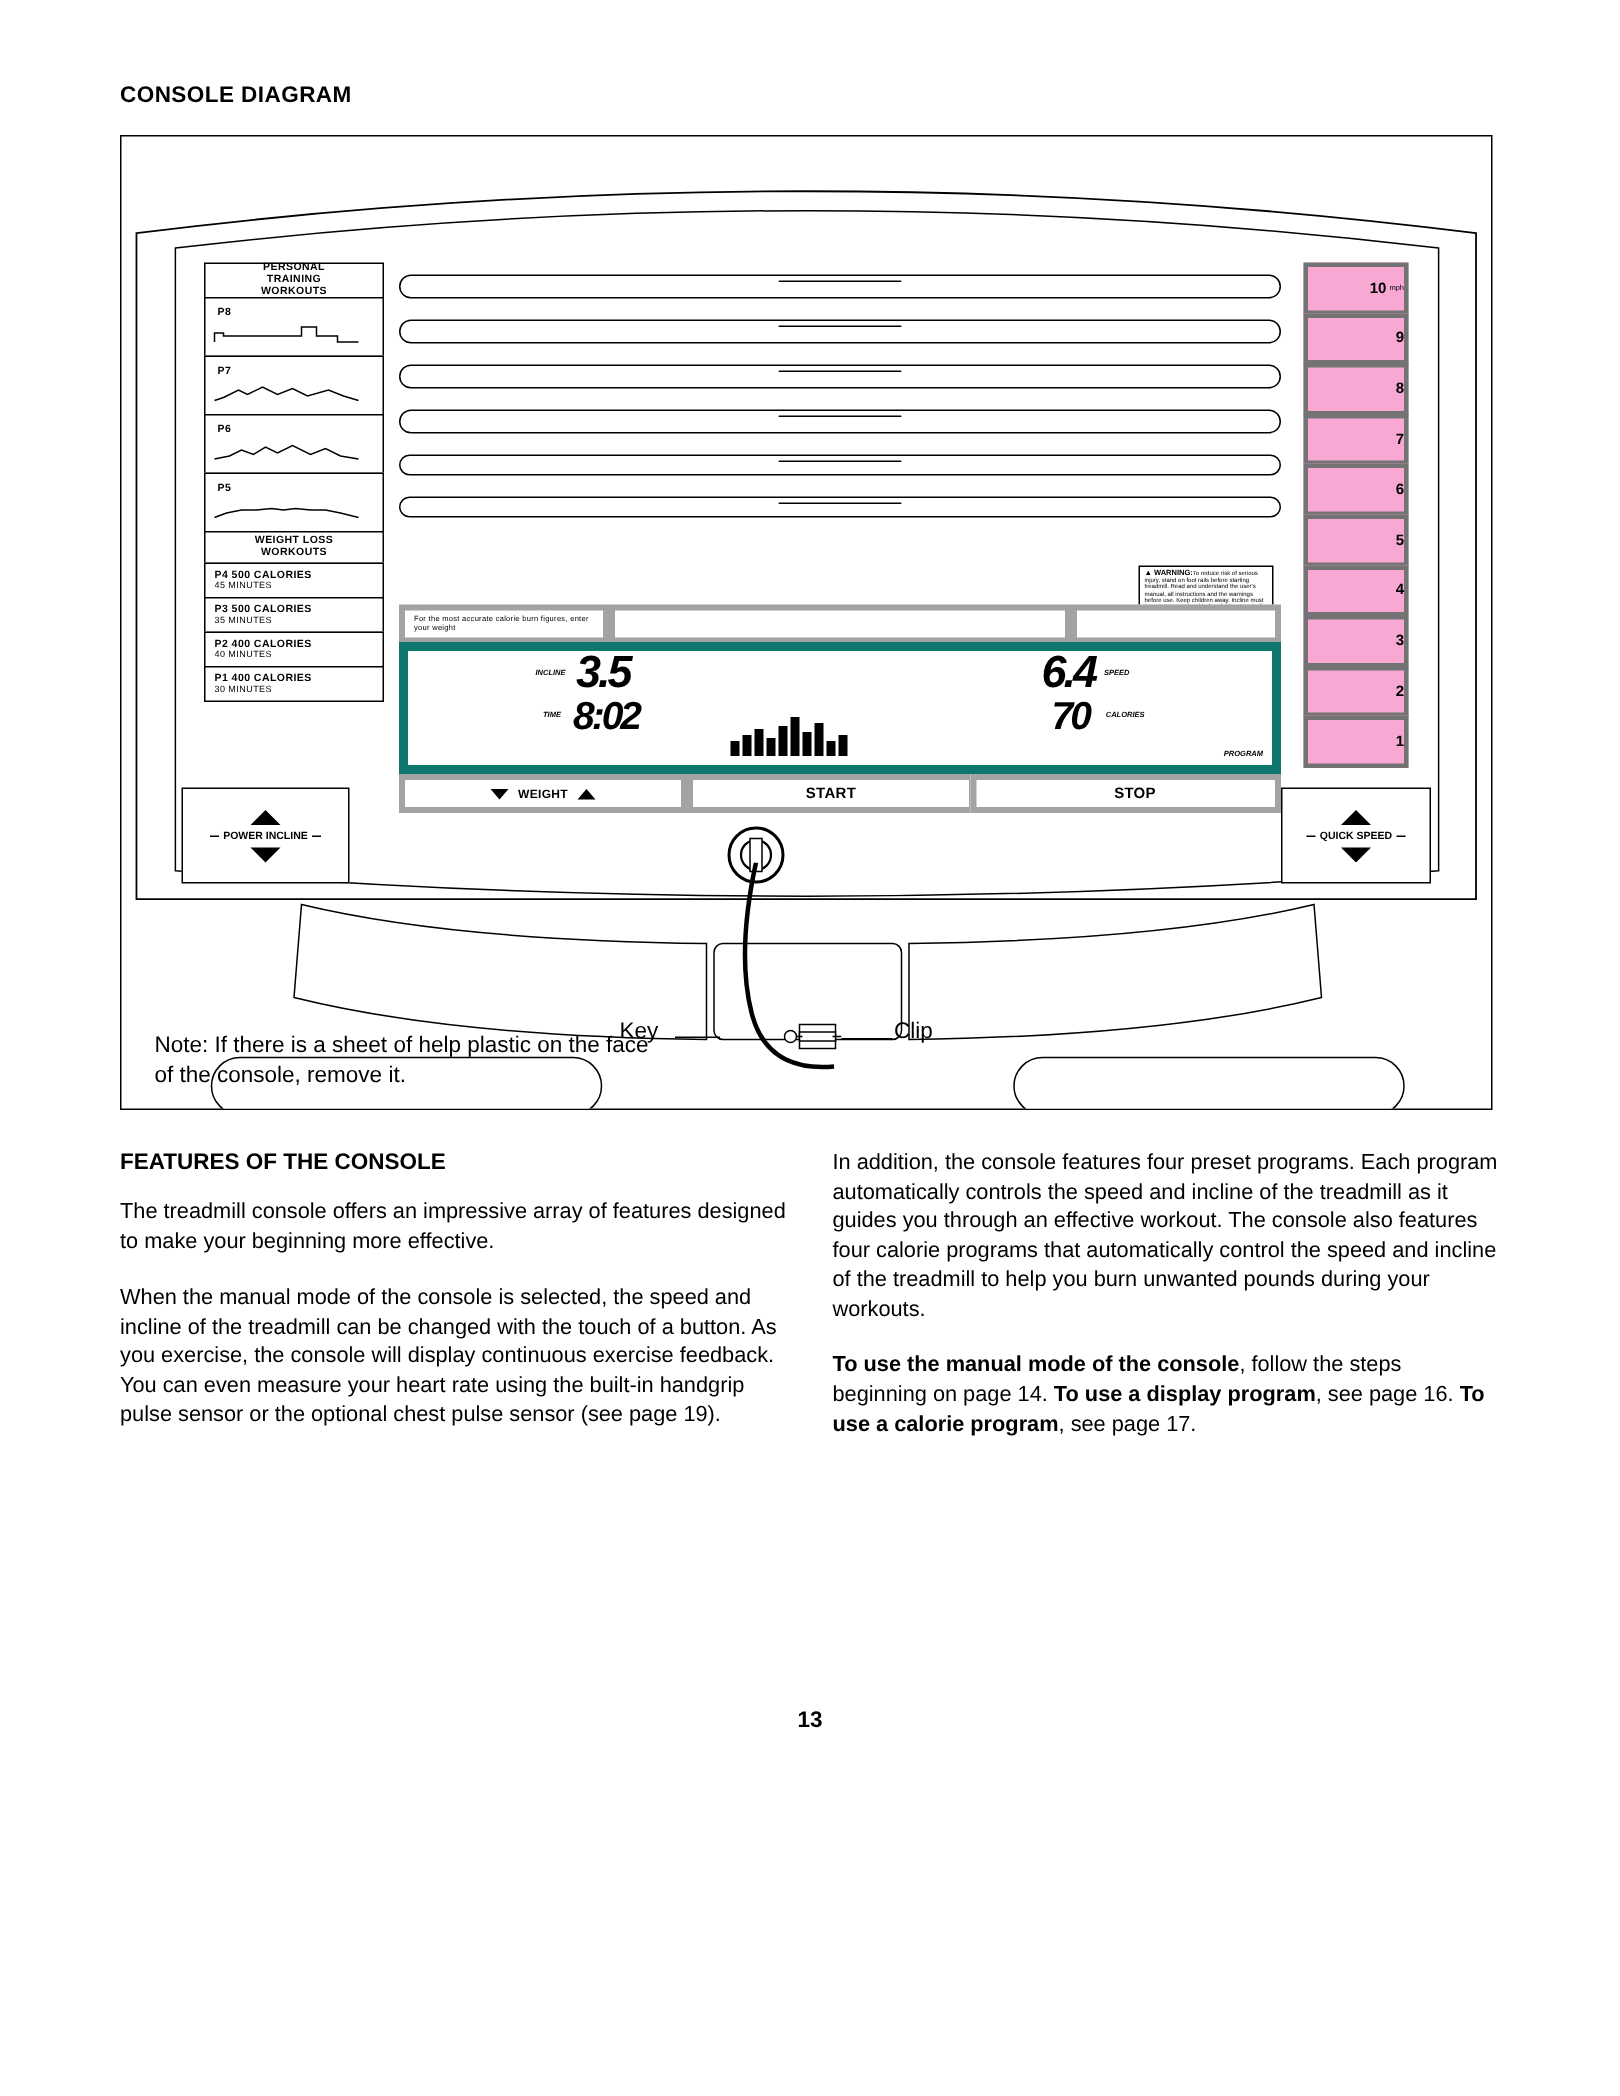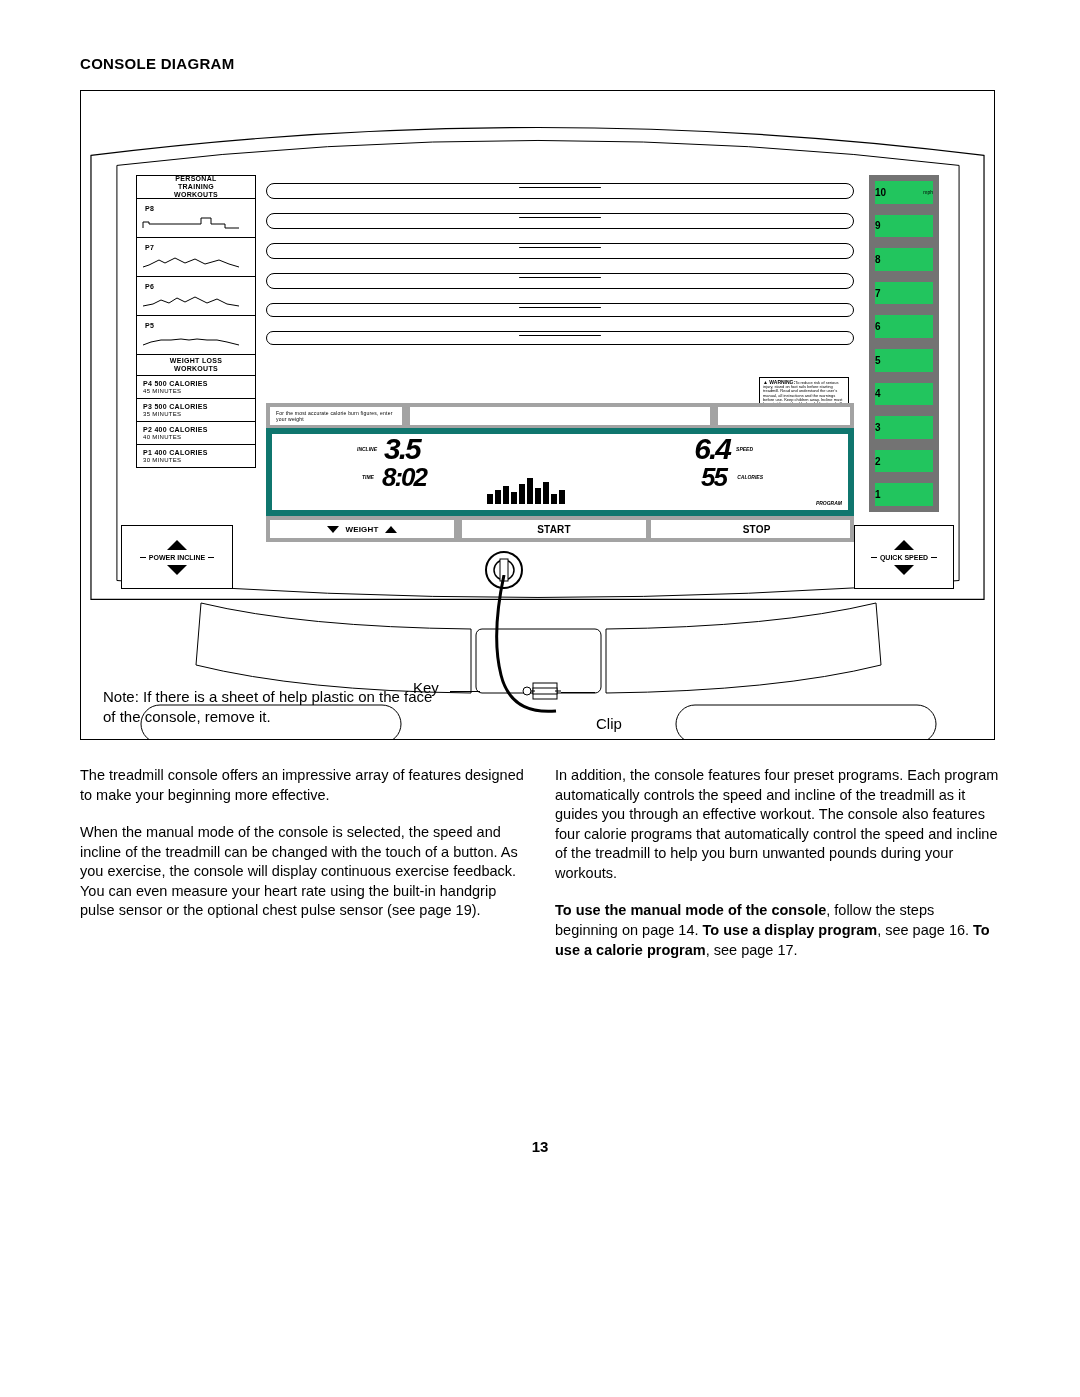--- a/index.html
+++ b/index.html
@@ -69,23 +69,23 @@
   .rbtn.cal .l1 {font-size:7px;}
   .rbtn.cal .l1 b{font-weight:bold;}
   .rbtn.cal .l2 {font-size:6px; margin-top:1px;}
   
   .right-col {
     position:absolute;
     right:55px; top:70px;
     width:70px;
   }
   .sbtn {
-    border:6px solid #737373; background:#22c55e;
+    border:3px solid #737373; background:#f9a8d4;
     height:34.6px; margin-bottom:-1px;
-    display:flex; align-items:center; justify-content:space-between;
+    display:flex; align-items:center; justify-content:flex-end;
     font-weight:bold; font-size:10px;
     position:relative;
   }
   .sbtn .mph {font-weight:normal; font-size:5px; margin-left:2px;}
   
   .ctrl {
     position:absolute;
     width:112px; height:64px;
     border:1px solid #000;
     background:#fff;
@@ -125,21 +125,21 @@
   .lcd .lab{position:absolute;font-size:5px;font-style:italic;font-weight:bold;}
   .lcd .bars{position:absolute;left:215px;bottom:6px;display:flex;align-items:flex-end;gap:2px;height:30px;}
   .lcd .bars span{width:6px;background:#000;display:block;}
   
   .warnbox{position:absolute; right:145px; top:272px; width:90px;border:1px solid #000;font-size:4px;line-height:1.05;padding:2px 3px;}
   .warnbox b{font-size:5px;}
   
   .labels{position:absolute; left:0; right:0; top:0;}
   .note{position:absolute; left:22px; top:596px; width:330px; font-size:15px; line-height:1.3;}
   .keylab{position:absolute; left:332px; top:588px; font-size:15px;}
-  .cliplab{position:absolute; left:515px; top:588px; font-size:15px;margin-top:36px;}
+  .cliplab{position:absolute; left:515px; top:588px; font-size:15px;}
   .keyline{position:absolute; left:369px; top:600px; width:30px; height:1px; background:#000;}
   .clipline{position:absolute; left:480px; top:601px; width:34px; height:1px; background:#000;}
   
   .keyblock{position:absolute; left:393px; top:440px;}
   .clipblock{position:absolute; left:440px; top:588px;}
   
   .columns{display:flex; gap:30px; margin-top:26px;}
   .col{flex:1;}
   .h-features{font-weight:bold; font-size:15px; margin-bottom:16px;}
   .col p{margin:0 0 18px 0; font-size:14.5px; line-height:1.35;}
@@ -269,21 +269,21 @@
           <div class="midbox mt3"></div>
         </div>
         <div class="lcd">
           <span class="lab" style="left:85px;top:12px;">INCLINE</span>
           <span class="seg" style="left:112px;top:-2px;font-size:30px;">3.5</span>
           <span class="lab" style="right:95px;top:12px;">SPEED</span>
           <span class="seg" style="right:118px;top:-2px;font-size:30px;">6.4</span>
           <span class="lab" style="left:90px;top:40px;">TIME</span>
           <span class="seg" style="left:110px;top:28px;font-size:26px;">8:02</span>
           <span class="lab" style="right:85px;top:40px;">CALORIES</span>
-          <span class="seg" style="right:122px;top:28px;font-size:26px;">55</span>
+          <span class="seg" style="right:122px;top:28px;font-size:26px;">70</span>
           <span class="lab" style="right:6px;bottom:4px;">PROGRAM</span>
           <div class="bars">
             <span style="height:10px"></span>
               <span style="height:14px"></span>
               <span style="height:18px"></span>
               <span style="height:12px"></span>
               <span style="height:20px"></span>
               <span style="height:26px"></span>
               <span style="height:16px"></span>
               <span style="height:22px"></span>
@@ -342,20 +342,21 @@
       <div class="keyline"></div>
       <div class="cliplab">Clip</div>
       <div class="clipline"></div>
       <div class="note">Note: If there is a sheet of help plastic on the face of the console, remove it.</div>
     </div>
 
   </div>
 
   <div class="columns">
     <div class="col">
+      <div class="h-features">FEATURES OF THE CONSOLE</div>
       <p>The treadmill console offers an impressive array of features designed to make your beginning more effective.</p>
       <p>When the manual mode of the console is selected, the speed and incline of the treadmill can be changed with the touch of a button. As you exercise, the console will display continuous exercise feedback. You can even measure your heart rate using the built-in handgrip pulse sensor or the optional chest pulse sensor (see page 19).</p>
     </div>
     <div class="col">
       <p>In addition, the console features four preset programs. Each program automatically controls the speed and incline of the treadmill as it guides you through an effective workout. The console also features four calorie programs that automatically control the speed and incline of the treadmill to help you burn unwanted pounds during your workouts.</p>
       <p>
         <b>To use the manual mode of the console</b><span>, follow the steps beginning on page 14. </span><b>To use a display program</b><span>, see page 16. </span><b>To use a calorie program</b><span>, see page 17.</span>
       </p>
     </div>
   </div>

